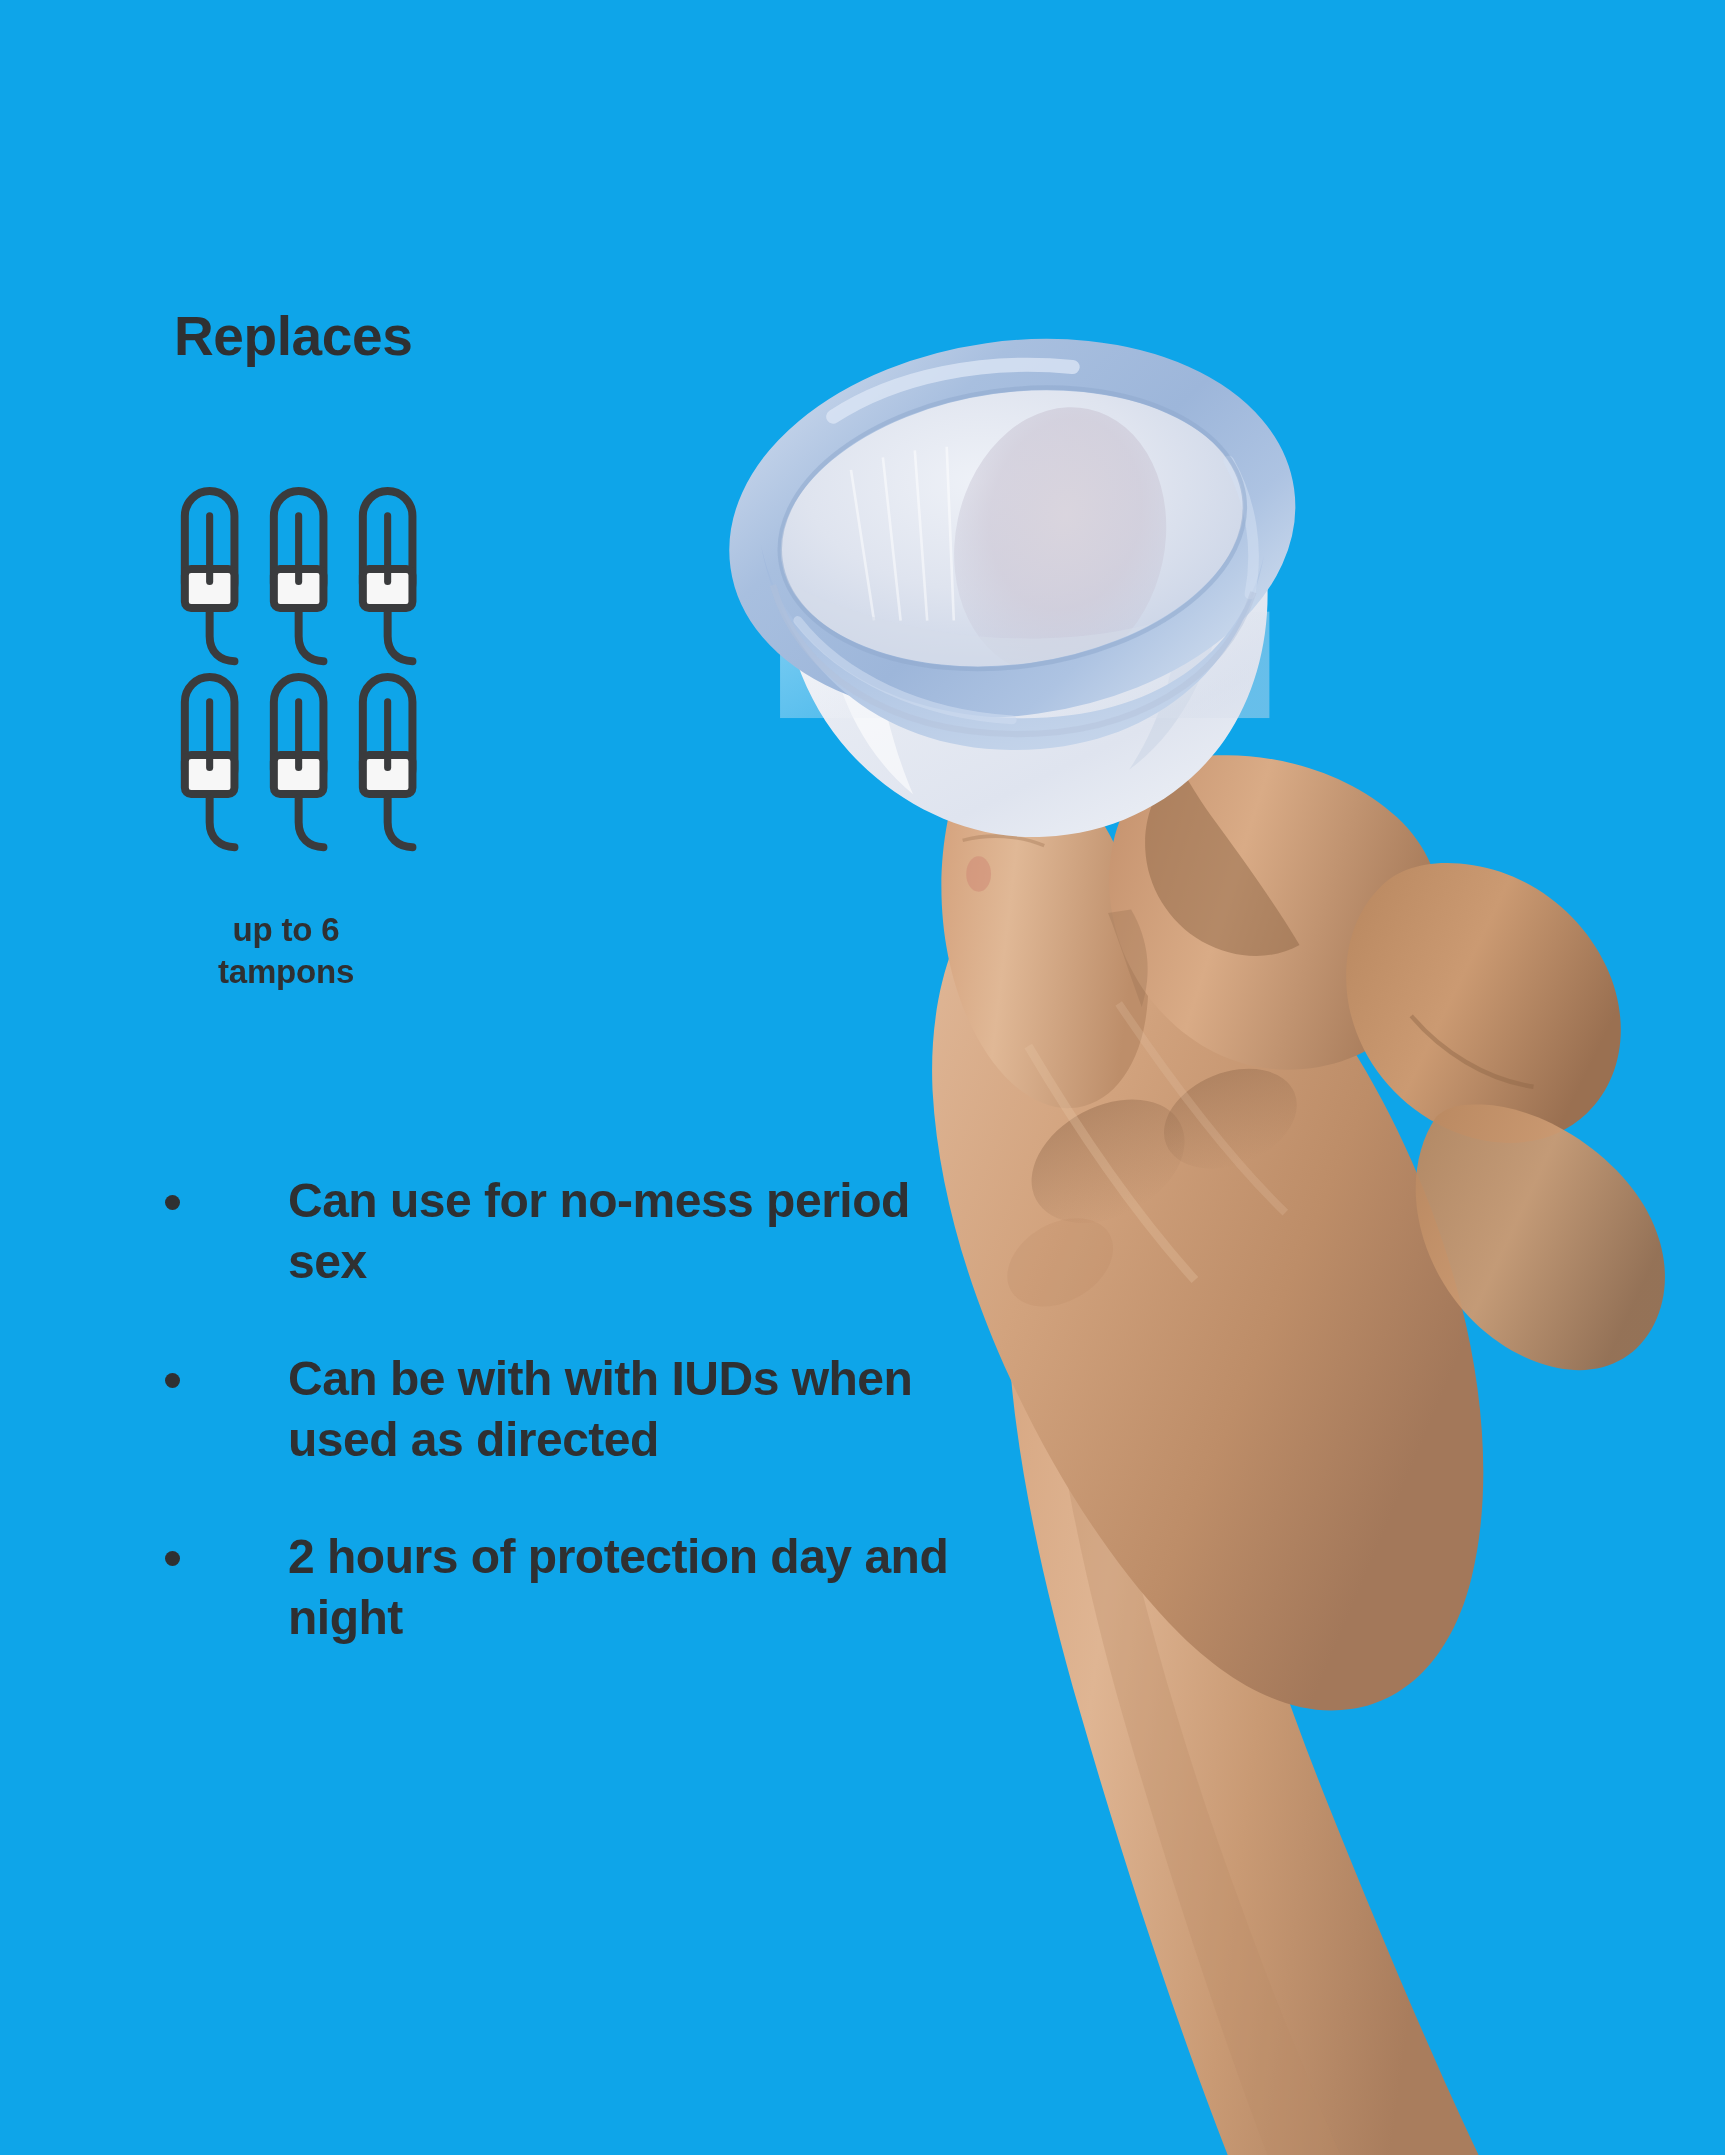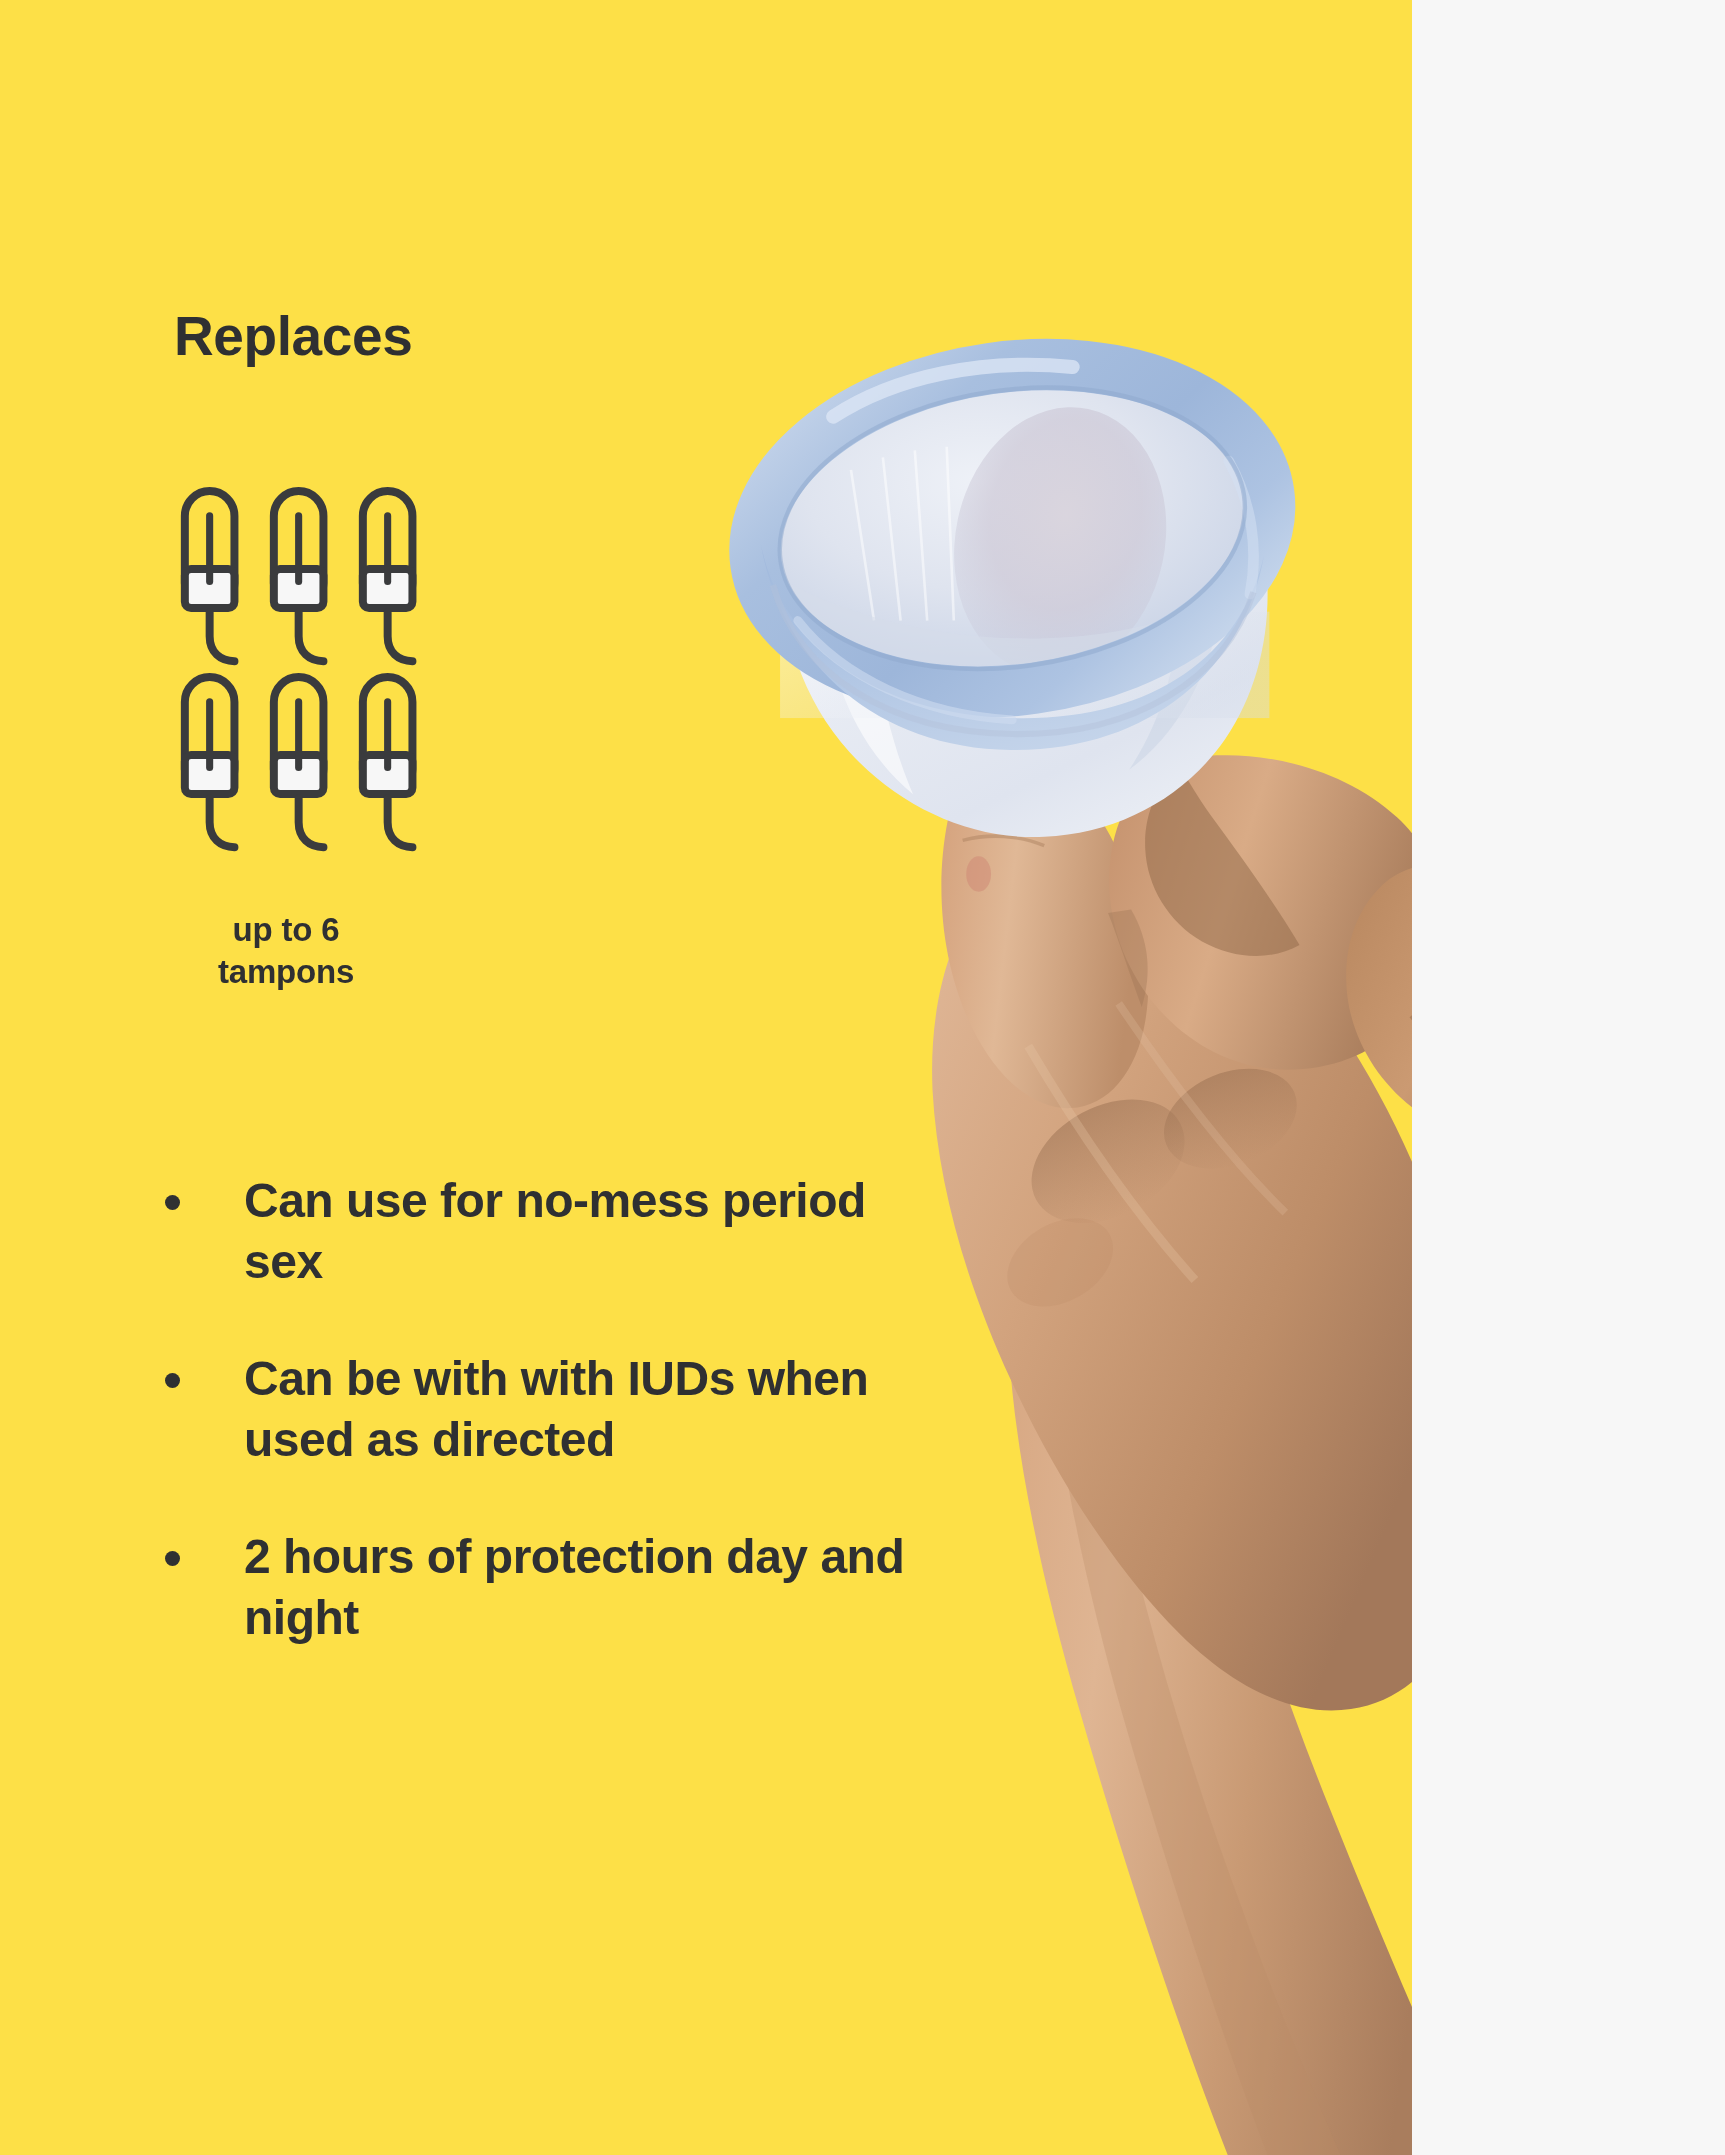--- a/index.html
+++ b/index.html
@@ -13,23 +13,23 @@
 
   body {
     background: #f7f7f7;
     font-family: "Liberation Sans", "DejaVu Sans", sans-serif;
     color: #333333;
     -webkit-font-smoothing: antialiased;
   }
 
   #canvas {
     position: relative;
-    width: 1412px;
+    width: 1725px;
     height: 2155px;
-    background: #fde047;
+    background: #0ea5e9;
     overflow: hidden;
   }
 
   
 
   .heading-replaces {
     position: absolute;
     left: 174px;
     top: 309px;
     font-size: 55px;
@@ -81,20 +81,21 @@
     left: 165px;
     top: 1170px;
     width: 869px;
   }
 
   .bullet-item {
     position: relative;
     display: flex;
     align-items: flex-start;
     margin-bottom: 55px;
+    gap: 44px;
   }
   .bullet-item:last-child { margin-bottom: 0; }
 
   .bullet-dot {
     flex: 0 0 auto;
     width: 15px;
     height: 15px;
     border-radius: 50%;
     background: #2f3032;
     margin-top: 25px;

